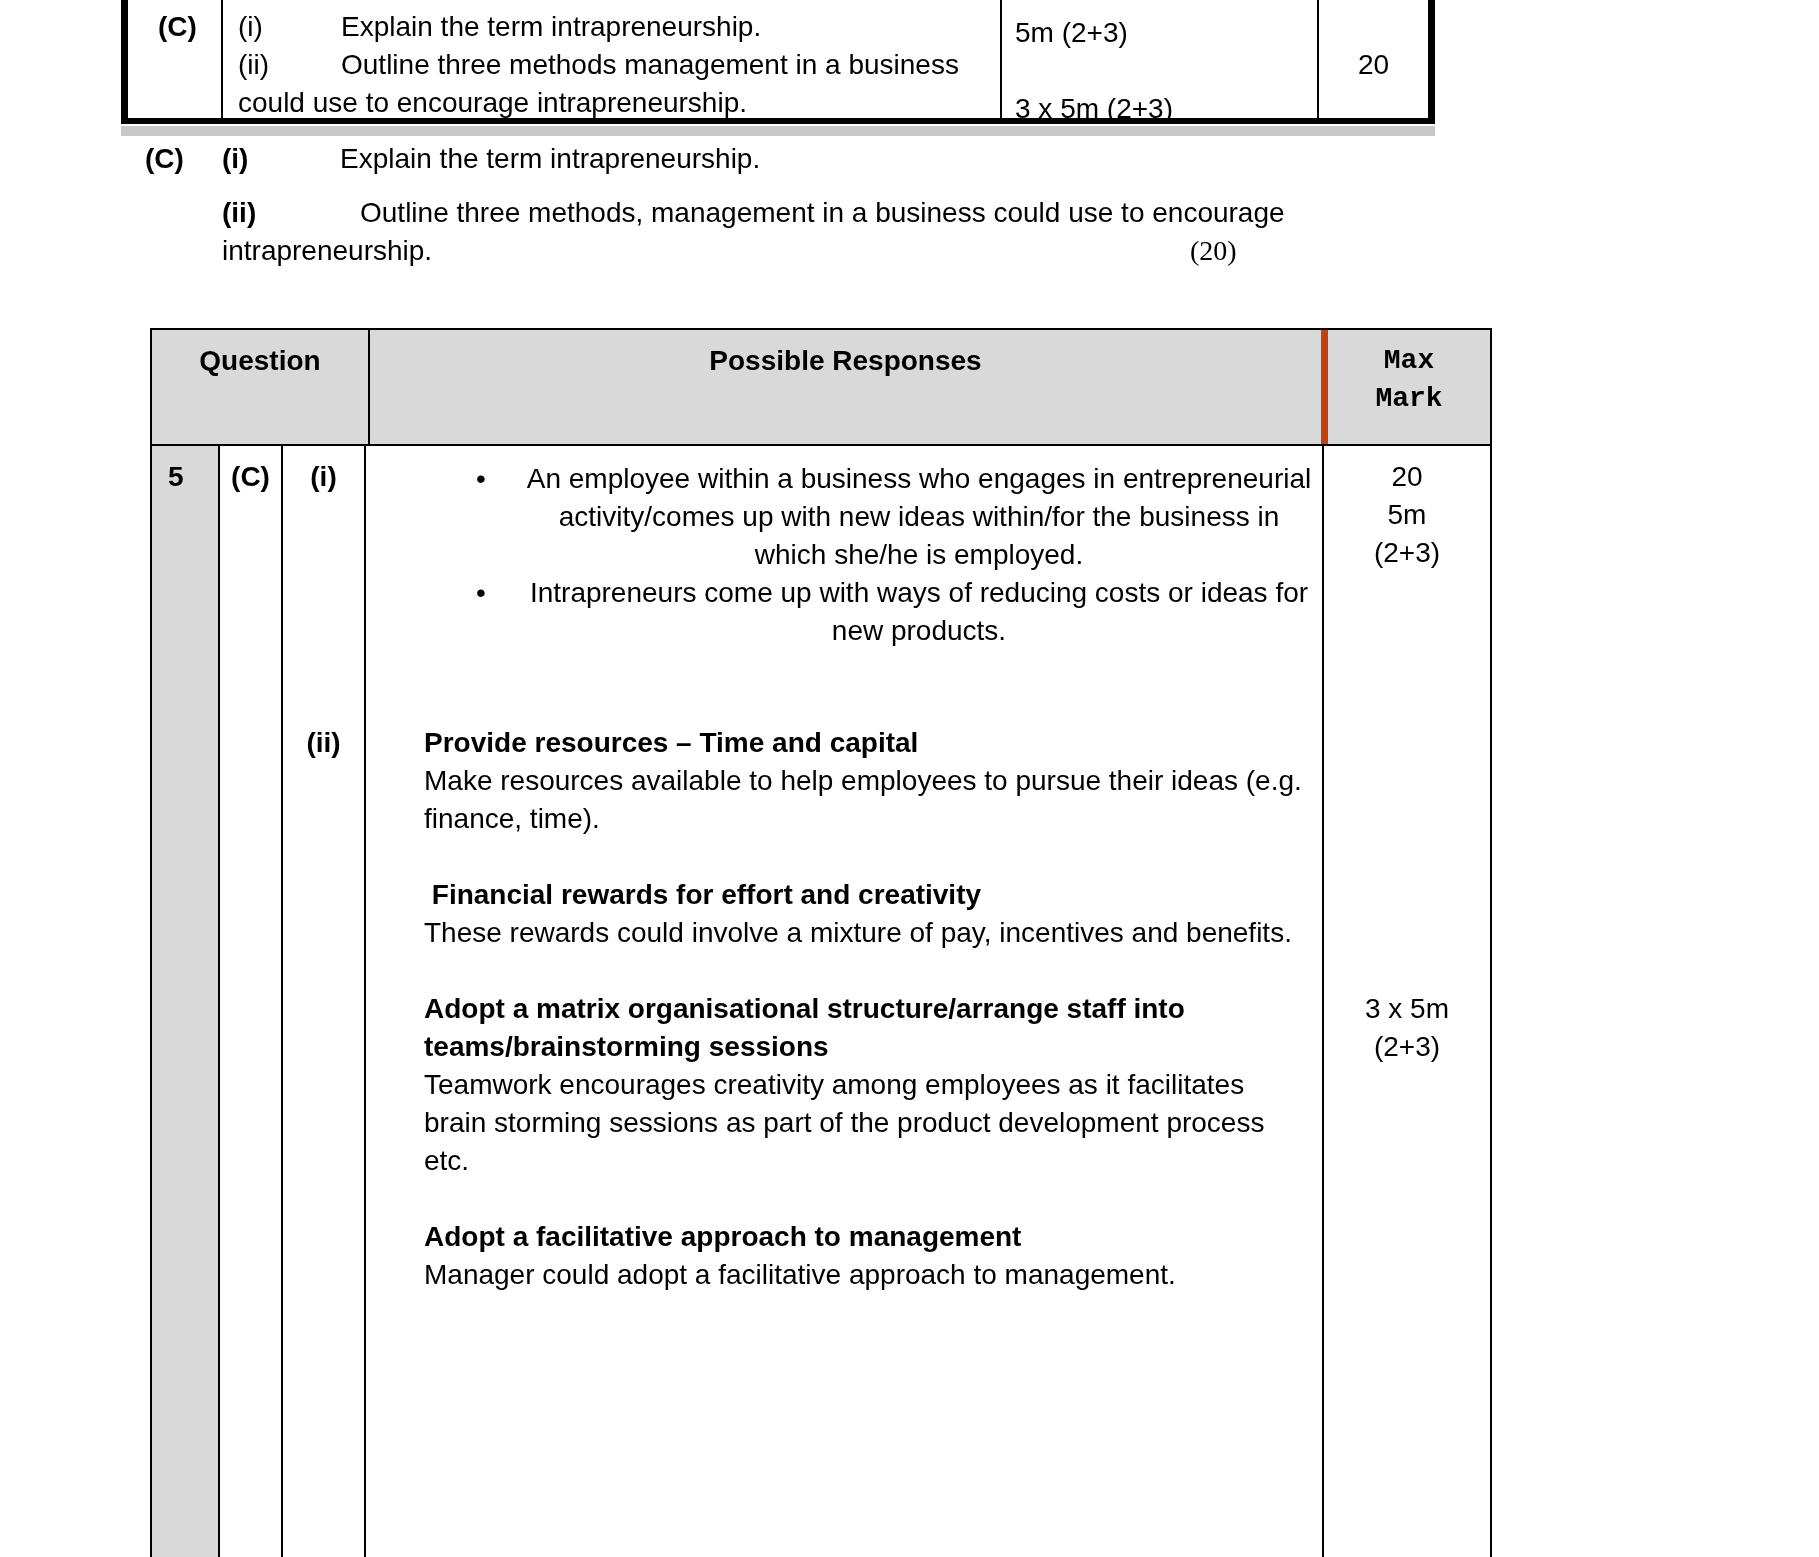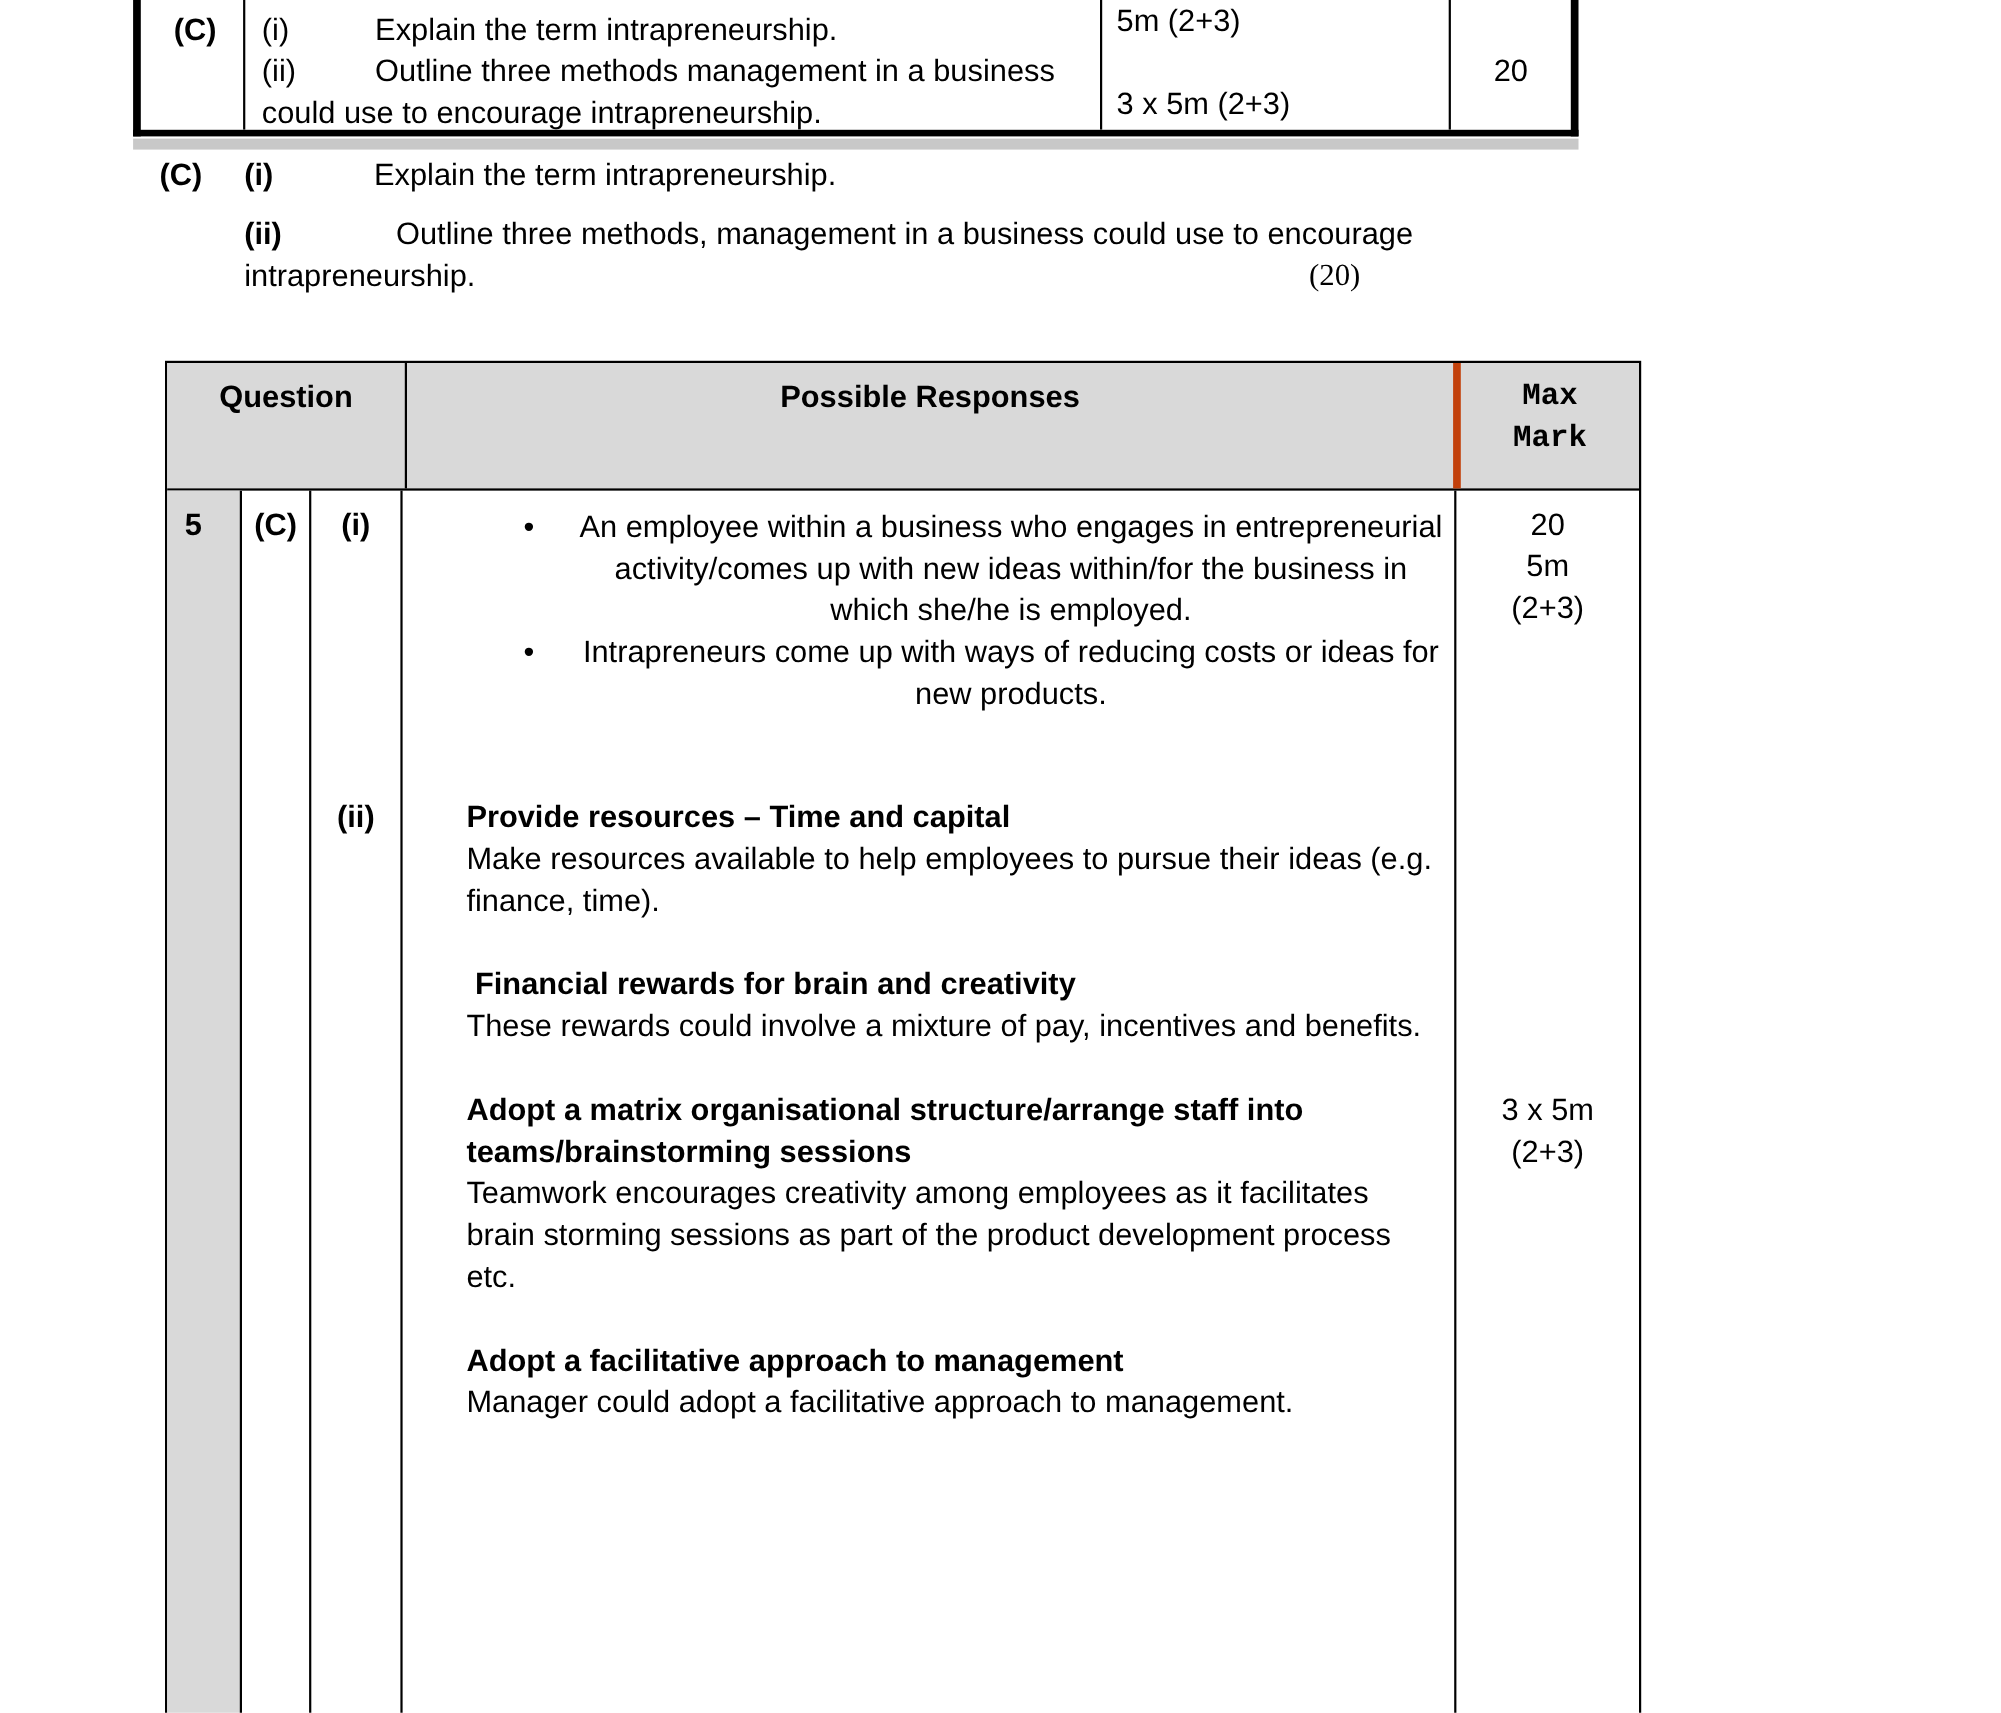--- a/index.html
+++ b/index.html
@@ -24,21 +24,21 @@
     border-left: 7px solid #000;
     border-right: 7px solid #000;
     border-bottom: 6px solid #000;
     display: flex;
     overflow: hidden;
   }
   .tt-c { width: 95px; flex: none; border-right: 2px solid #000; padding: 8px 0 0 30px; font-weight: 700; }
   .tt-content { width: 779px; flex: none; border-right: 2px solid #000; padding: 8px 0 0 15px; }
   .tt-line { display: flex; }
   .tt-num { width: 103px; flex: none; }
-  .tt-marks { width: 317px; flex: none; border-right: 2px solid #000; padding: 0 0 0 13px; }
+  .tt-marks { width: 317px; flex: none; border-right: 2px solid #000; padding: 14px 0 0 13px; }
   .tt-total { flex: 1; text-align: center; padding-top: 8px; }
   .page-band { position: absolute; left: 121px; top: 126px; width: 1314px; height: 10px; background: #c8c8c8; }
 
   
   .q-c    { left: 145px;  top: 140px; font-weight: 700; }
   .q-i    { left: 222px;  top: 140px; font-weight: 700; }
   .q-it   { left: 340px;  top: 140px; }
   .q-ii   { left: 222px;  top: 194px; font-weight: 700; }
   .q-iit  { left: 360px;  top: 194px; }
   .q-cont { left: 222px;  top: 232px; }
@@ -145,21 +145,21 @@
           <span class="btext">Intrapreneurs come up with ways of reducing costs or ideas for new products.</span>
         </div>
       </div>
 
       <div class="sub2">
         <div class="blk">
           <div class="blk-h">Provide resources – Time and capital</div>
           <div class="blk-b">Make resources available to help employees to pursue their ideas (e.g. finance, time).</div>
         </div>
         <div class="blk">
-          <div class="blk-h"> Financial rewards for brain and creativity</div>
+          <div class="blk-h"> Financial rewards for effort and creativity</div>
           <div class="blk-b">These rewards could involve a mixture of pay, incentives and benefits.</div>
         </div>
         <div class="blk">
           <div class="blk-h">Adopt a matrix organisational structure/arrange staff into teams/brainstorming sessions</div>
           <div class="blk-b">Teamwork encourages creativity among employees as it facilitates brain storming sessions as part of the product development process etc.</div>
         </div>
         <div class="blk">
           <div class="blk-h">Adopt a facilitative approach to management</div>
           <div class="blk-b">Manager could adopt a facilitative approach to management.</div>
         </div>

